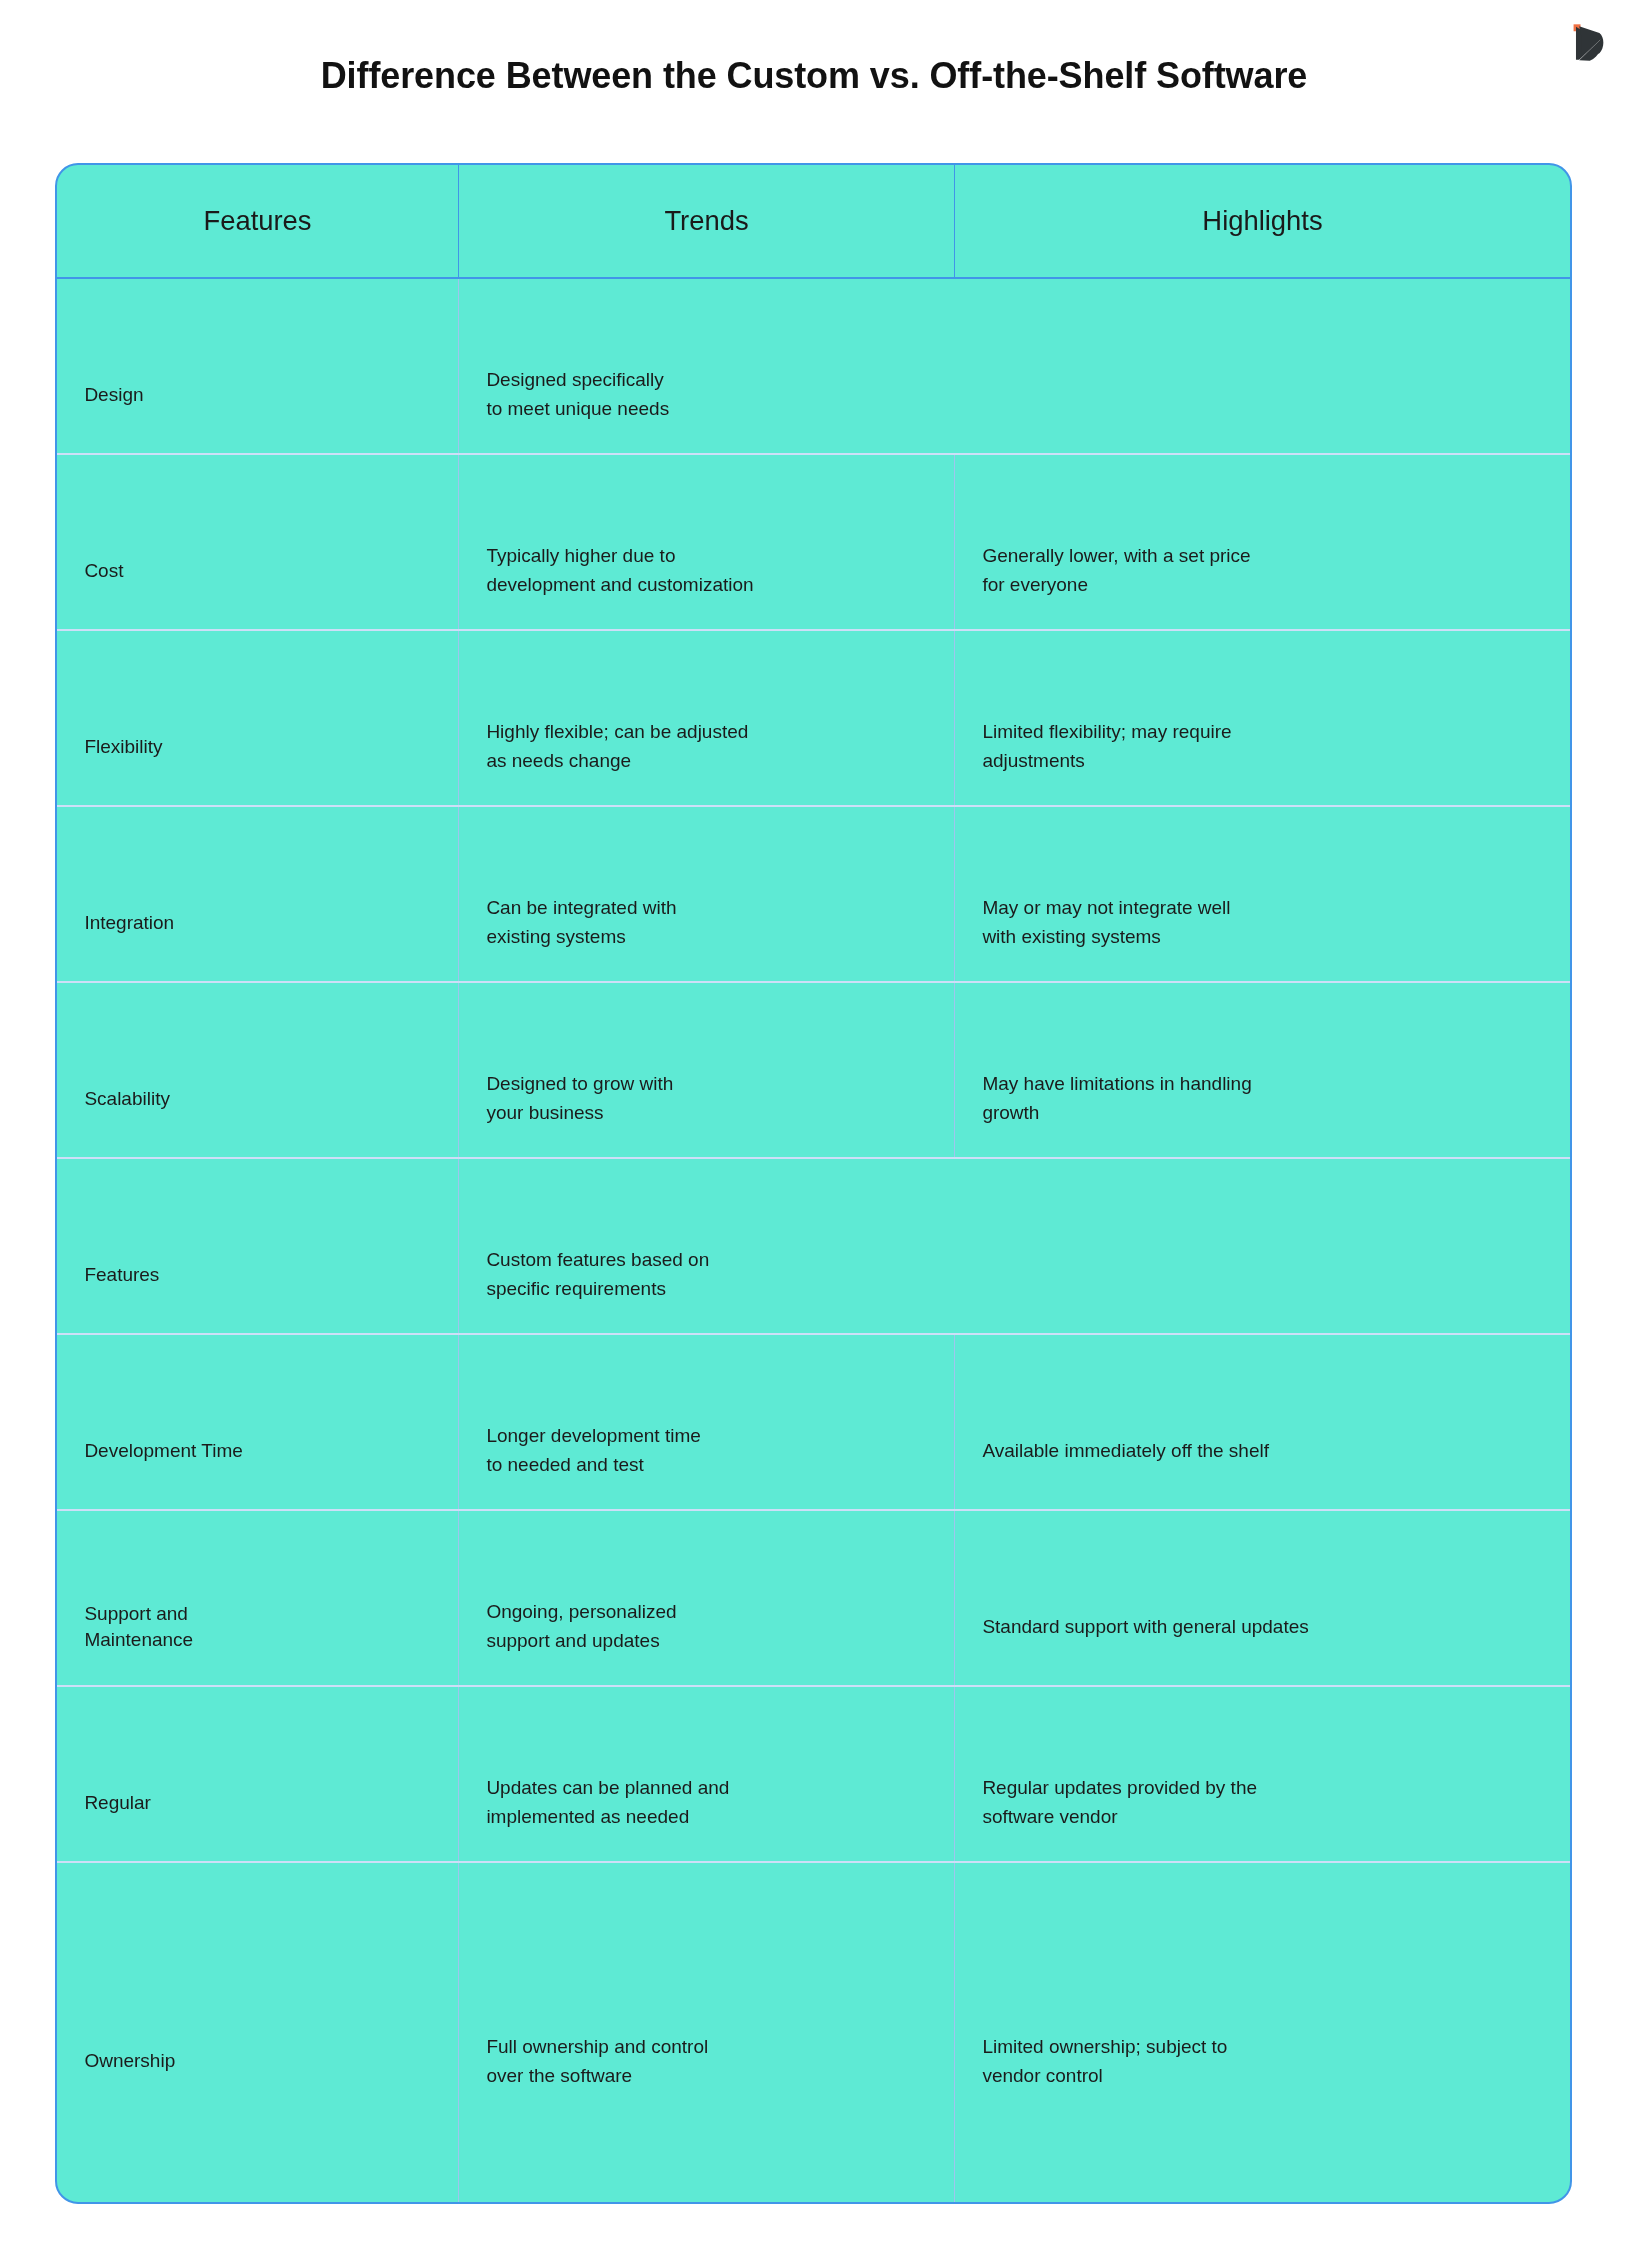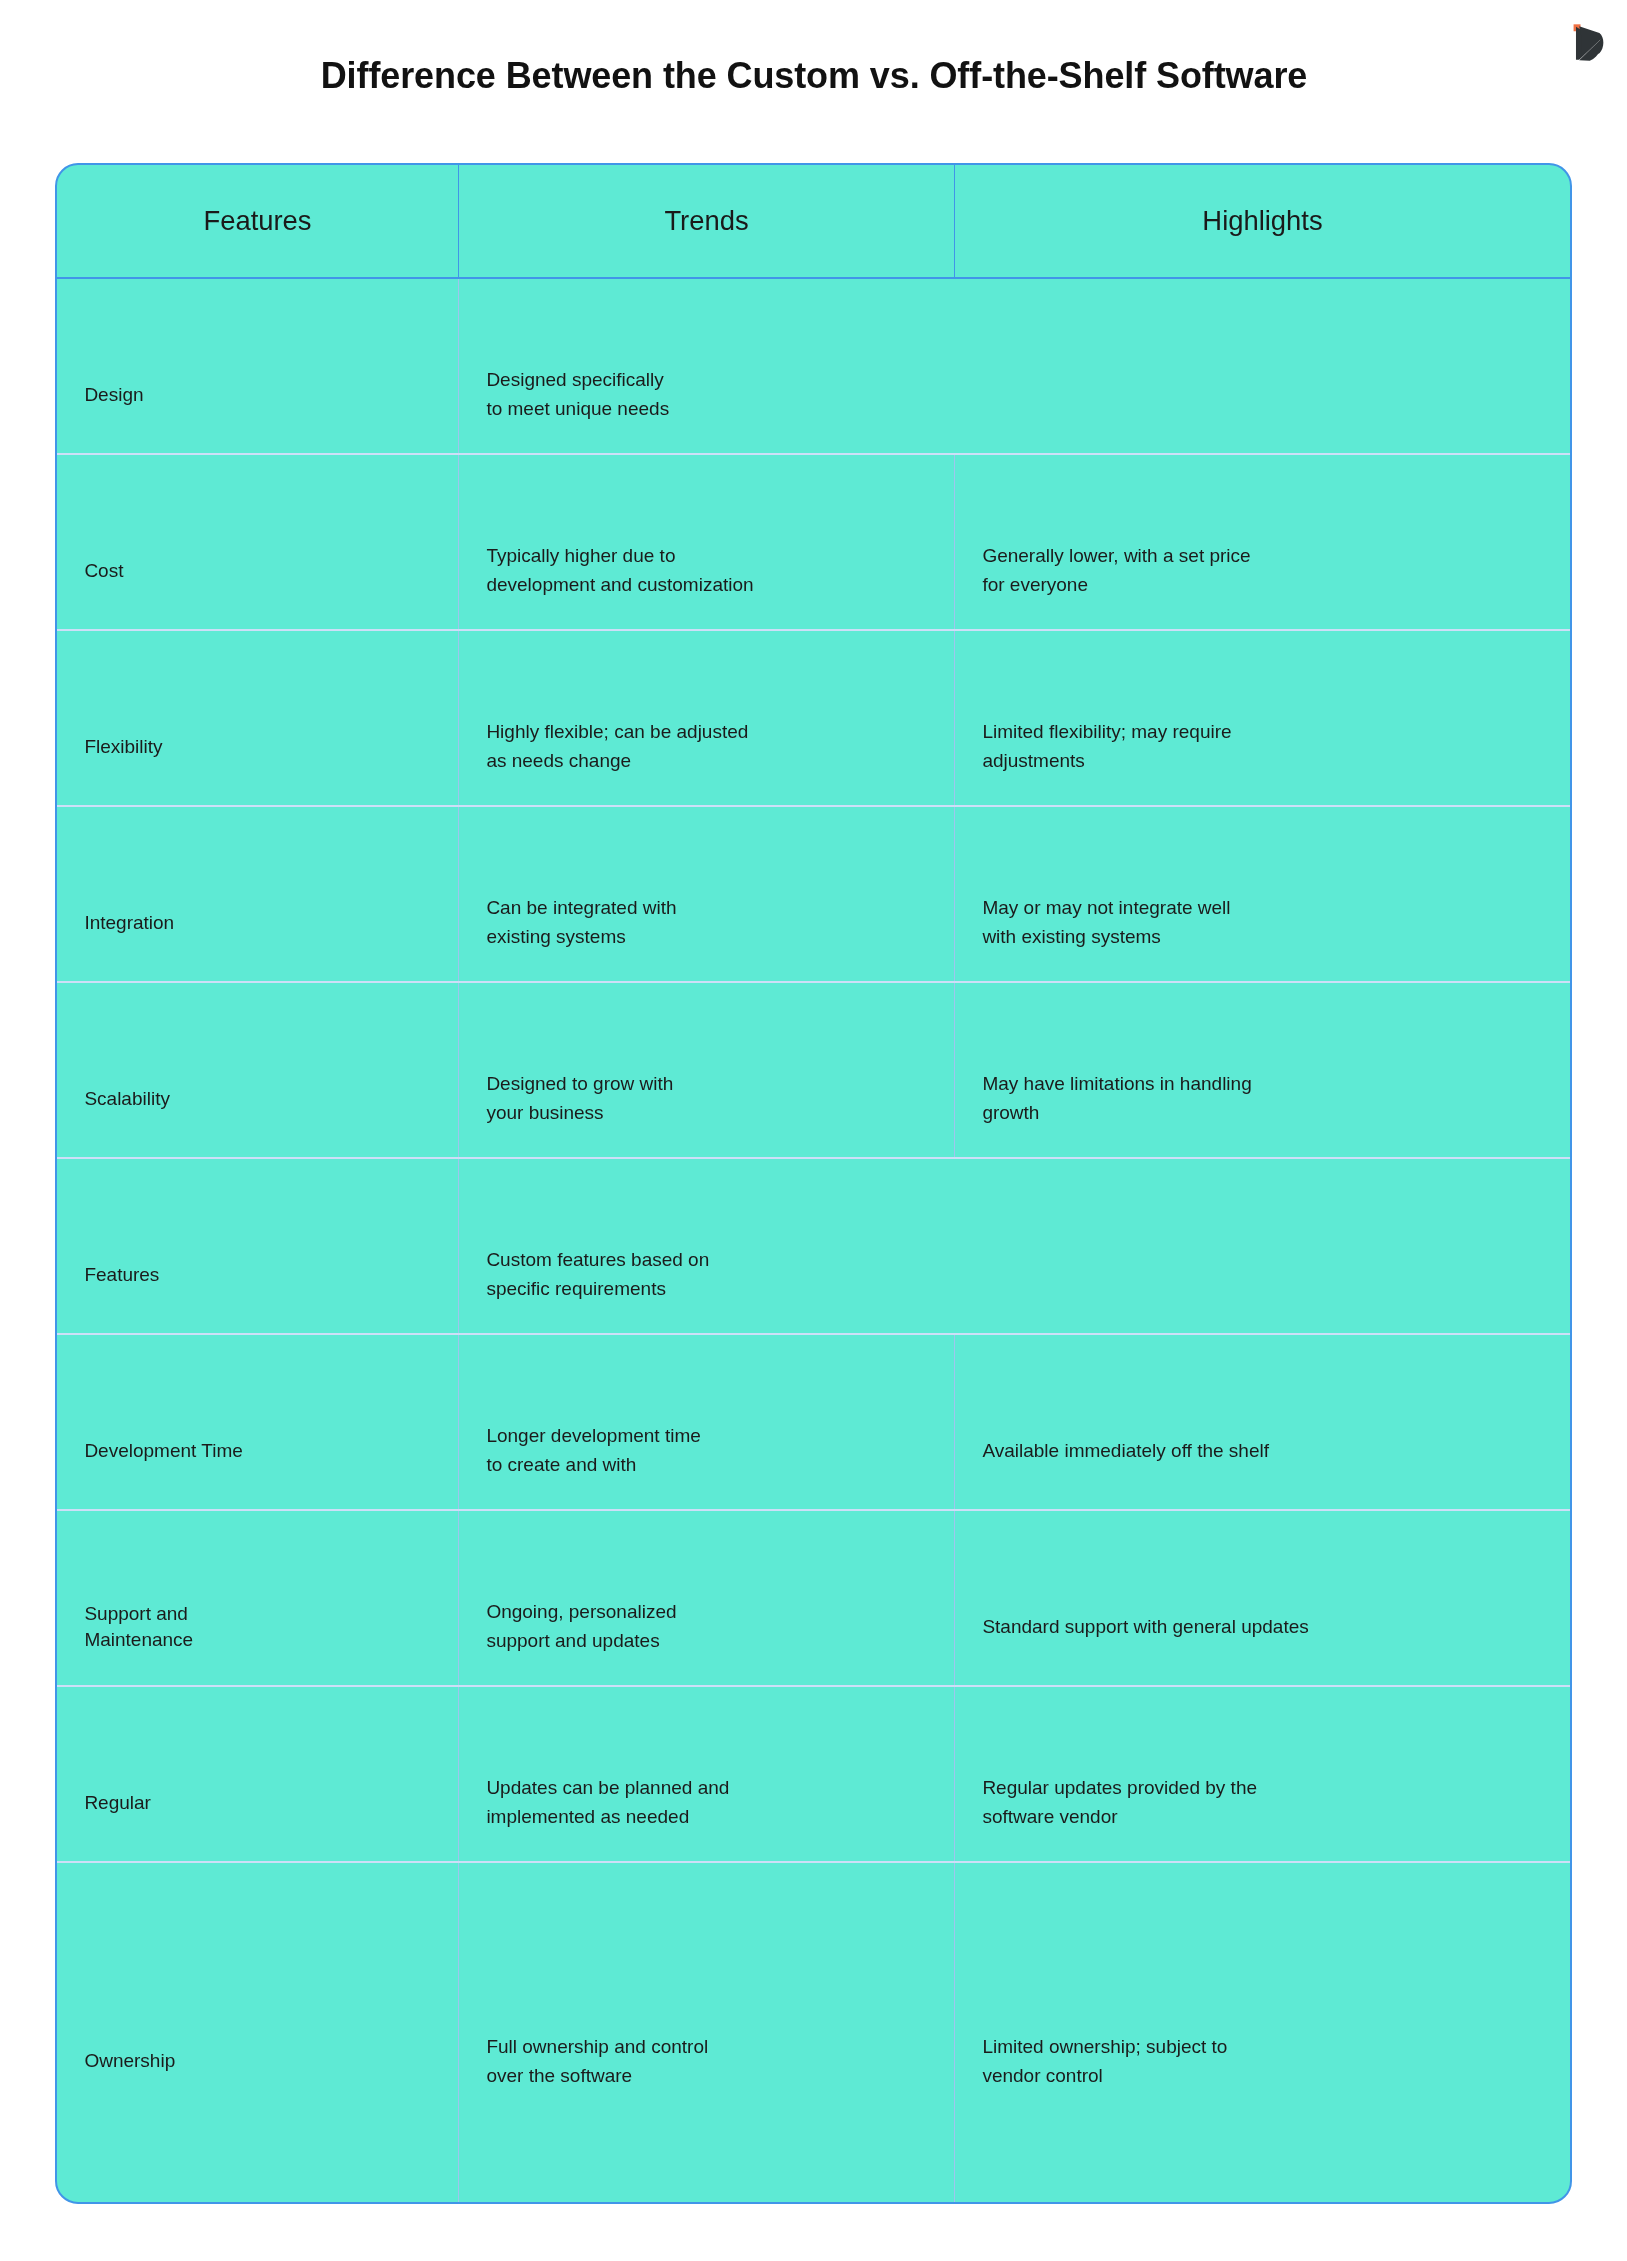--- a/index.html
+++ b/index.html
@@ -220,21 +220,21 @@
 specific requirements</span>
             </div>
         </div>
 
         <div class="tr">
           <div class="td c1">
               <span class="cell-text">Development Time</span>
             </div>
           <div class="td c2">
               <span class="cell-text">Longer development time
-to create and with</span>
+to needed and test</span>
             </div>
           <div class="td c3">
               <span class="cell-text">Available immediately off the shelf</span>
             </div>
         </div>
 
         <div class="tr">
           <div class="td c1">
               <span class="cell-text">Support and
 Maintenance</span>

